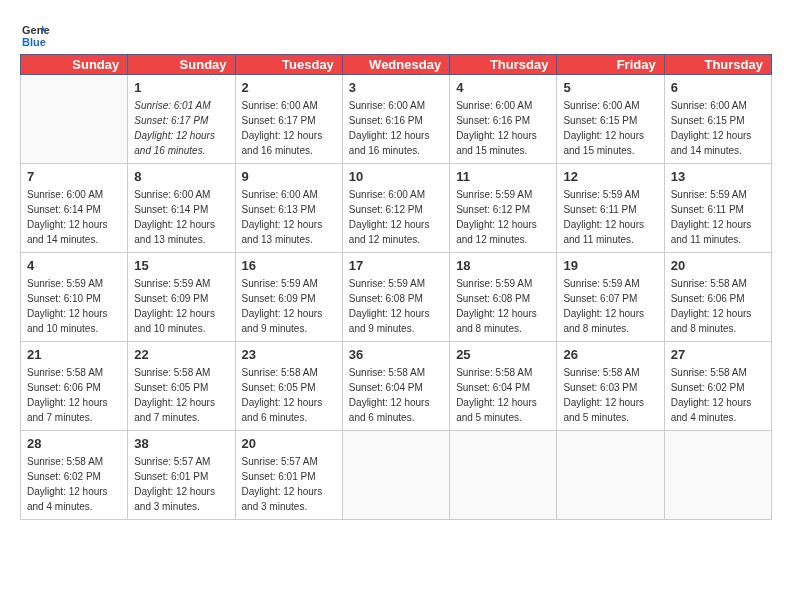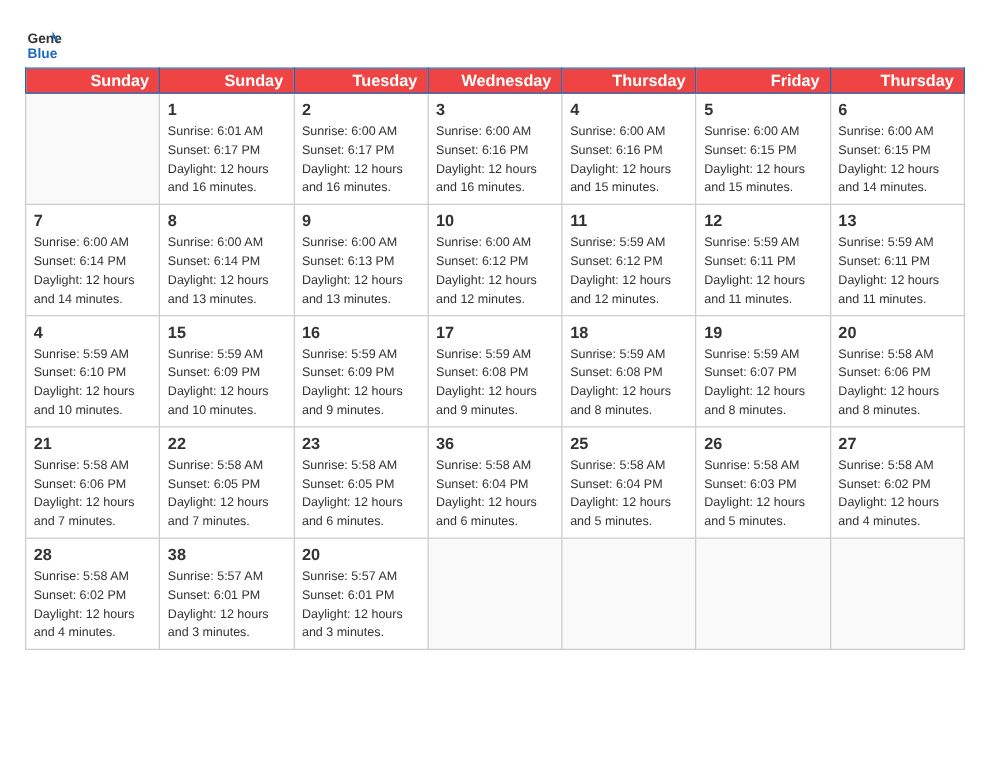--- a/index.html
+++ b/index.html
@@ -103,21 +103,21 @@
         <th>Thursday</th>
         <th>Friday</th>
         <th>Thursday</th>
       </tr>
   </thead>
   <tbody id="calendar-body">
   <tr class="week-row">
         <td class="empty-cell"></td>
         <td>
           <span class="day-number">1</span>
-          <div class="day-info" style="white-space: pre-line;">Sunrise: 6:01 AM
+          <div class="day-info" style="white-space: pre-line; font-style: italic;">Sunrise: 6:01 AM
 Sunset: 6:17 PM
 Daylight: 12 hours
 and 16 minutes.</div>
         </td>
         <td>
           <span class="day-number">2</span>
           <div class="day-info" style="white-space: pre-line;">Sunrise: 6:00 AM
 Sunset: 6:17 PM
 Daylight: 12 hours
 and 16 minutes.</div>

